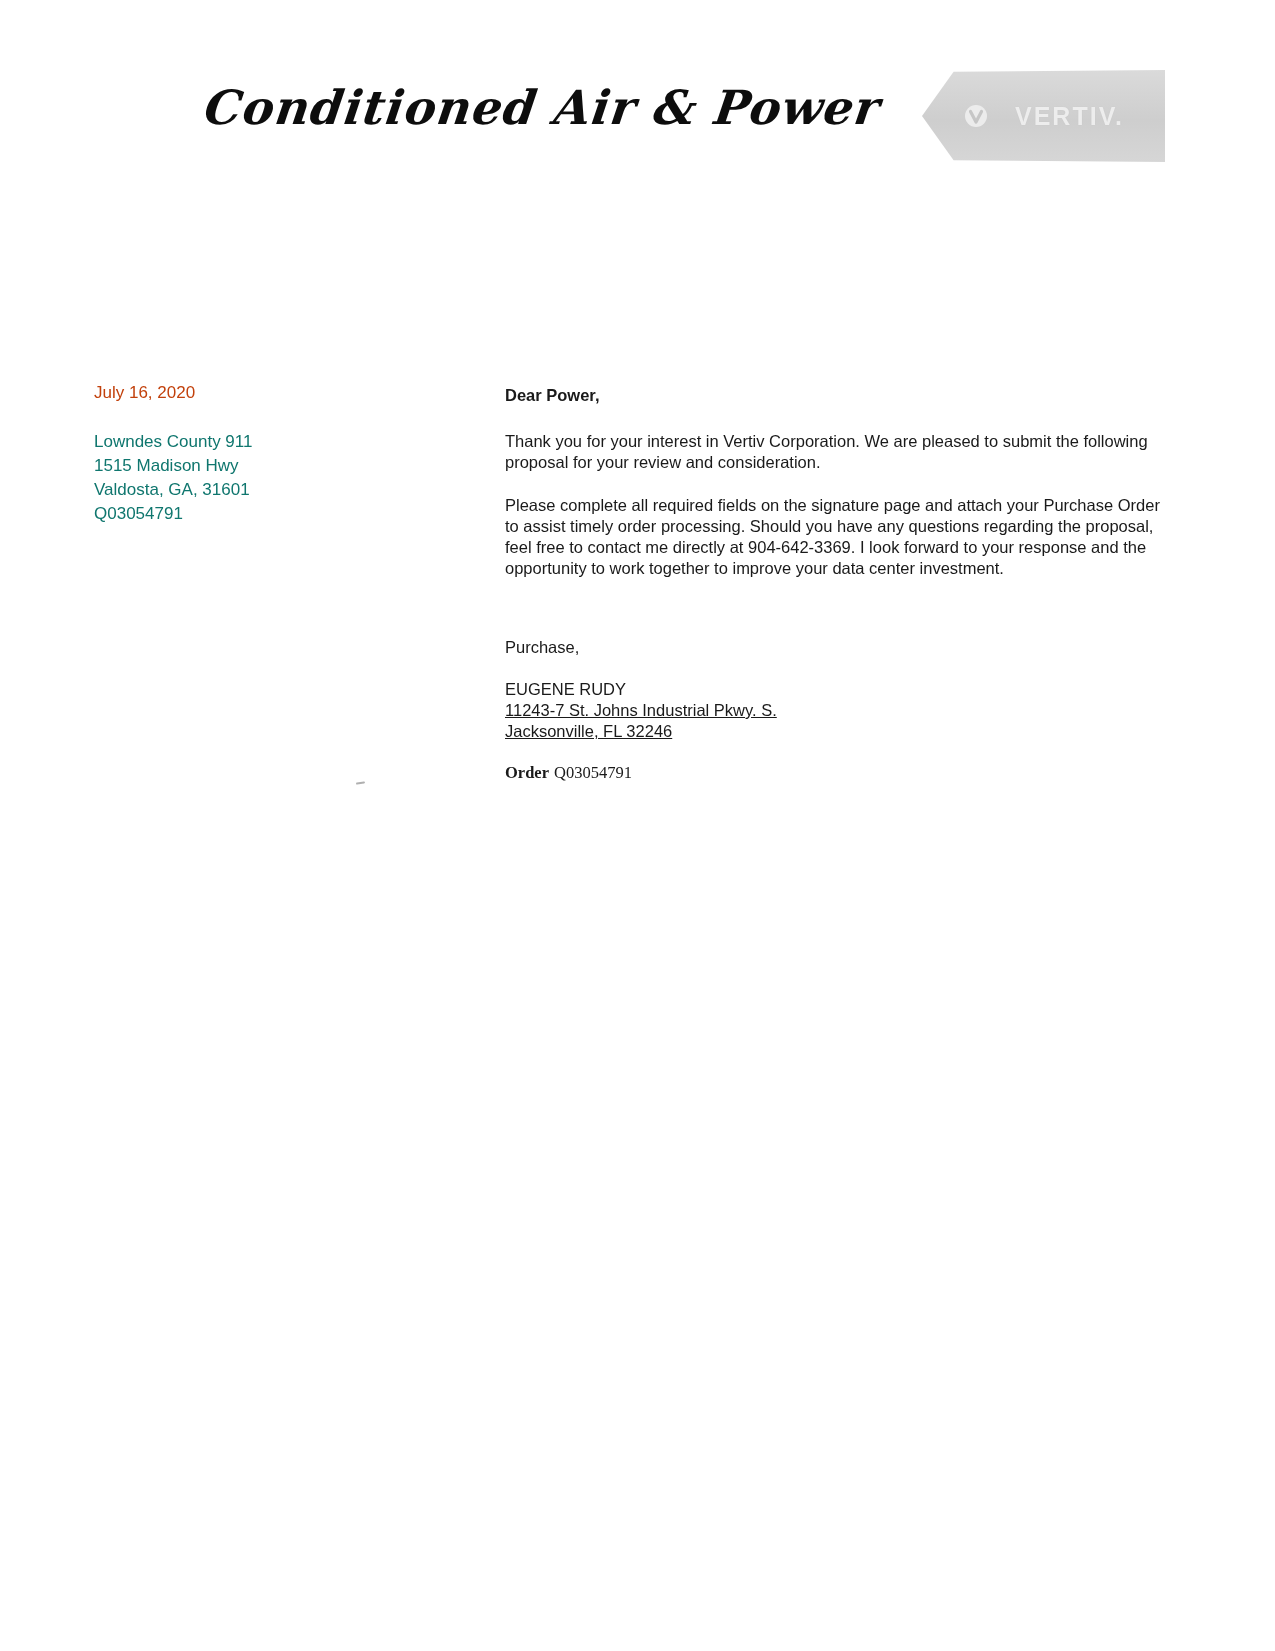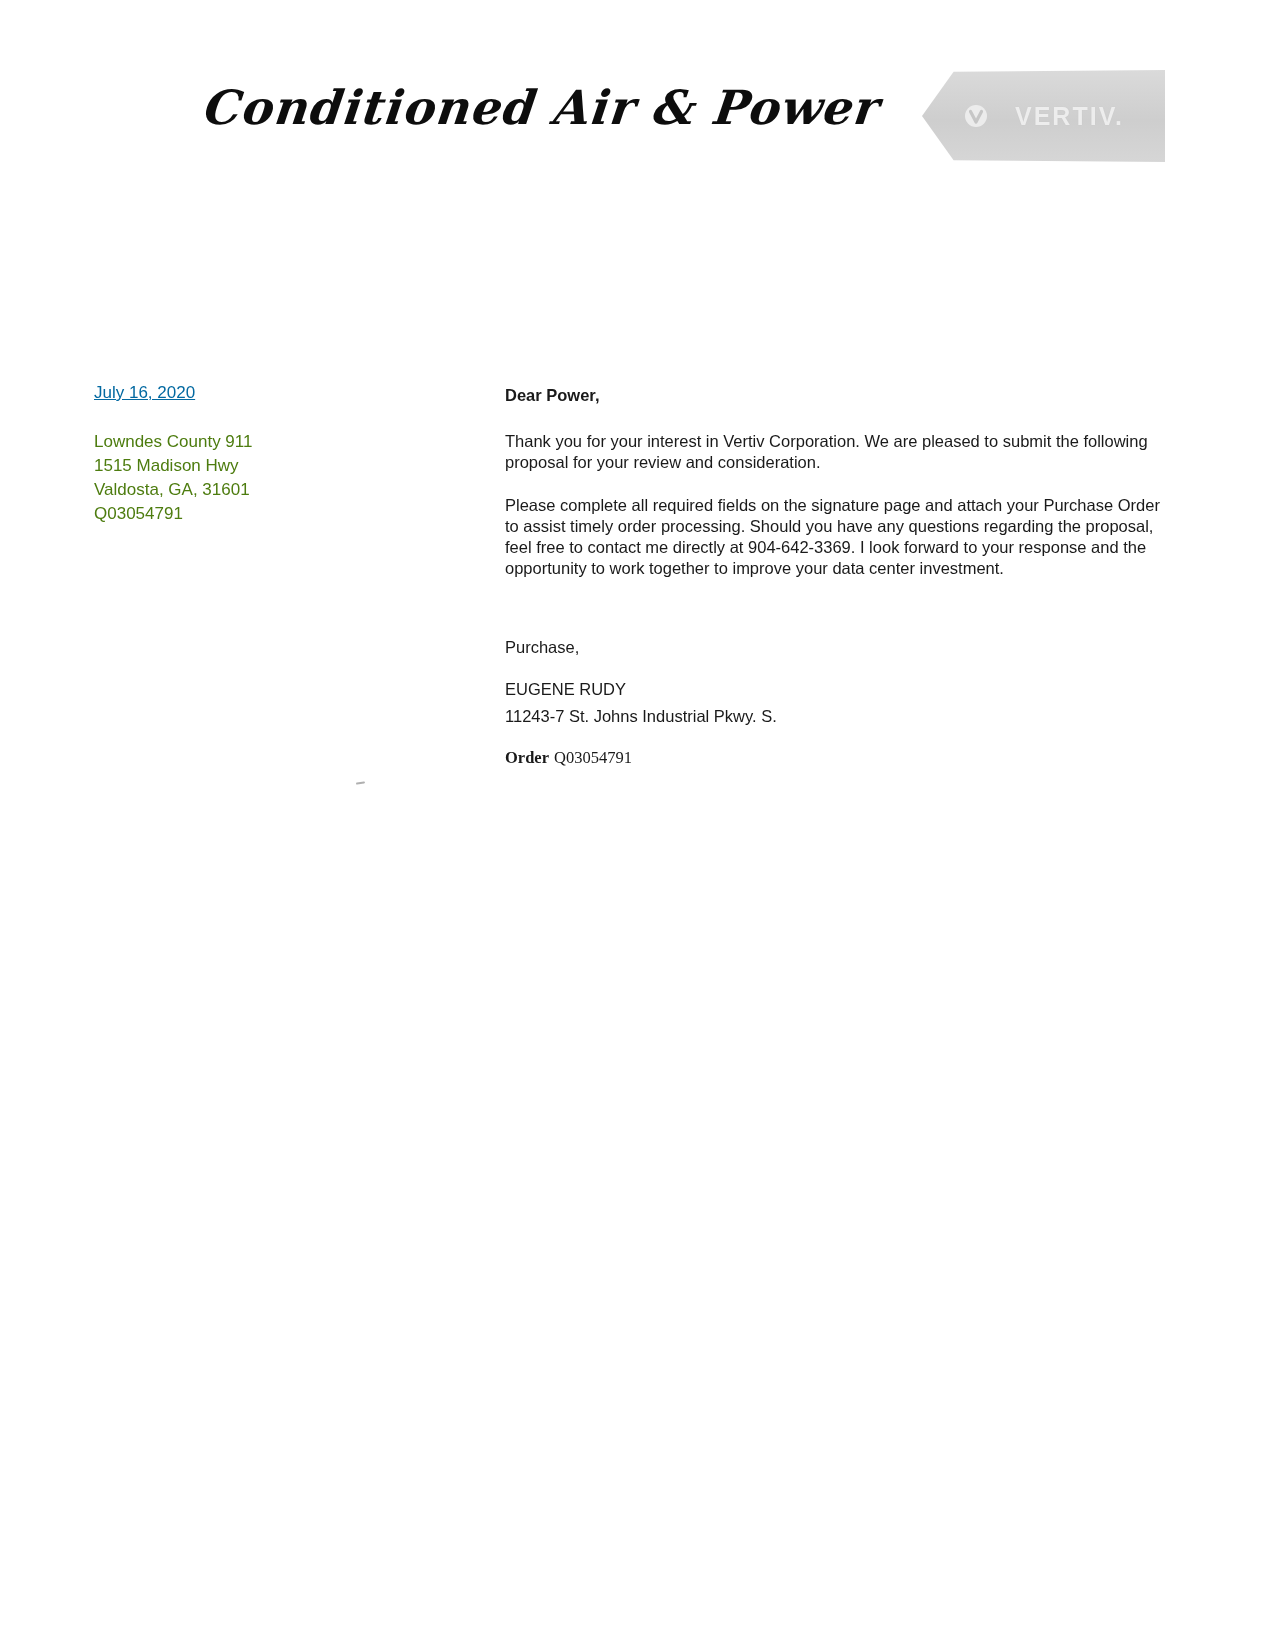--- a/index.html
+++ b/index.html
@@ -51,48 +51,47 @@
     color: #ededed;
     text-shadow: 0 0 1px #c0c0c0;
   }
 
   
   .date {
     position: absolute;
     left: 94px;
     top: 383px;
     font-size: 17px;
-    color: #0369a1;
-    text-decoration: underline;
+    color: #c2410c;
   }
   .recipient {
     position: absolute;
     left: 94px;
     top: 430px;
     font-size: 17px;
-    color: #4d7c0f;
+    color: #0f766e;
     line-height: 24px;
   }
 
   
   .body-col {
     position: absolute;
     left: 505px;
     top: 385px;
     width: 662px;
     font-size: 16.5px;
     line-height: 21px;
     color: #1a1a1a;
   }
   .greeting { font-weight: bold; margin-bottom: 25px; }
   .para { margin-bottom: 22px; }
   .para-last { margin-bottom: 4px; }
   .closing { margin-top: 58px; }
   .signer { margin-top: 21px; }
-  .address { margin-top: 6px; }
+  .address { margin-top: 0; text-decoration: underline; }
   .contact { margin-top: 20px; }
   .contact-line { line-height: 21px; }
   .lbl { font-weight: bold; margin-right: 5px; }
   .order-line { margin-top: 20px; font-family: Liberation Serif, serif; }
 
   
   .speck {
     position: absolute;
     left: 356px;
     top: 782px;
@@ -137,20 +136,21 @@
 
 
     <p class="para para-last">Please complete all required fields on the signature page and attach your Purchase Order to assist timely order processing.  Should you have any questions regarding the proposal, feel free to contact me directly at 904-642-3369. I look forward to your response and the opportunity to work together to improve your data center investment.</p>
 
     <p class="closing">Purchase,</p>
 
     <p class="signer">EUGENE RUDY</p>
 
     <div class="address">
       <div>11243-7 St. Johns Industrial Pkwy. S.</div>
+      <div>Jacksonville, FL 32246</div>
     </div>
 
 
     <div class="order-line">
       <span class="lbl">Order</span><span>Q03054791</span>
     </div>
   </div>
 
   <div class="speck"></div>
 

